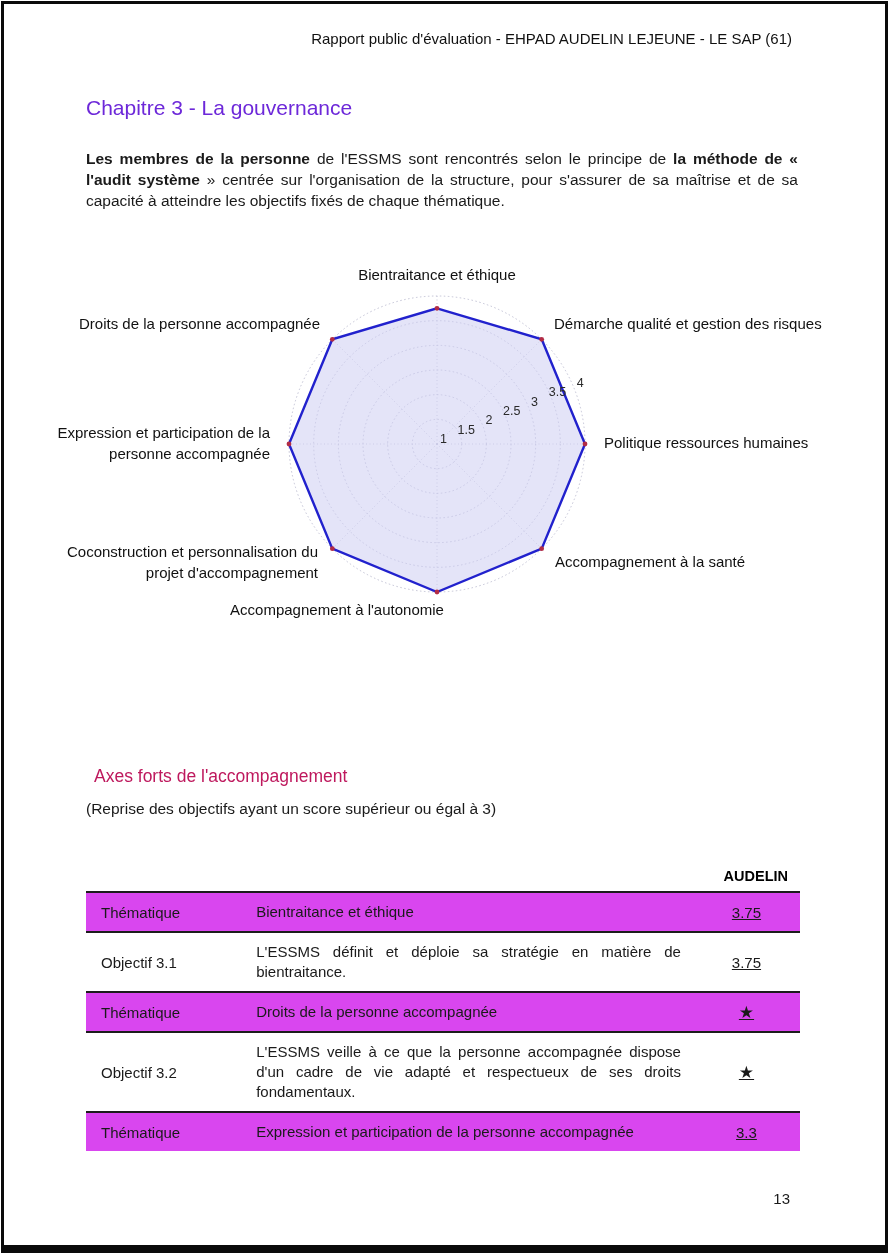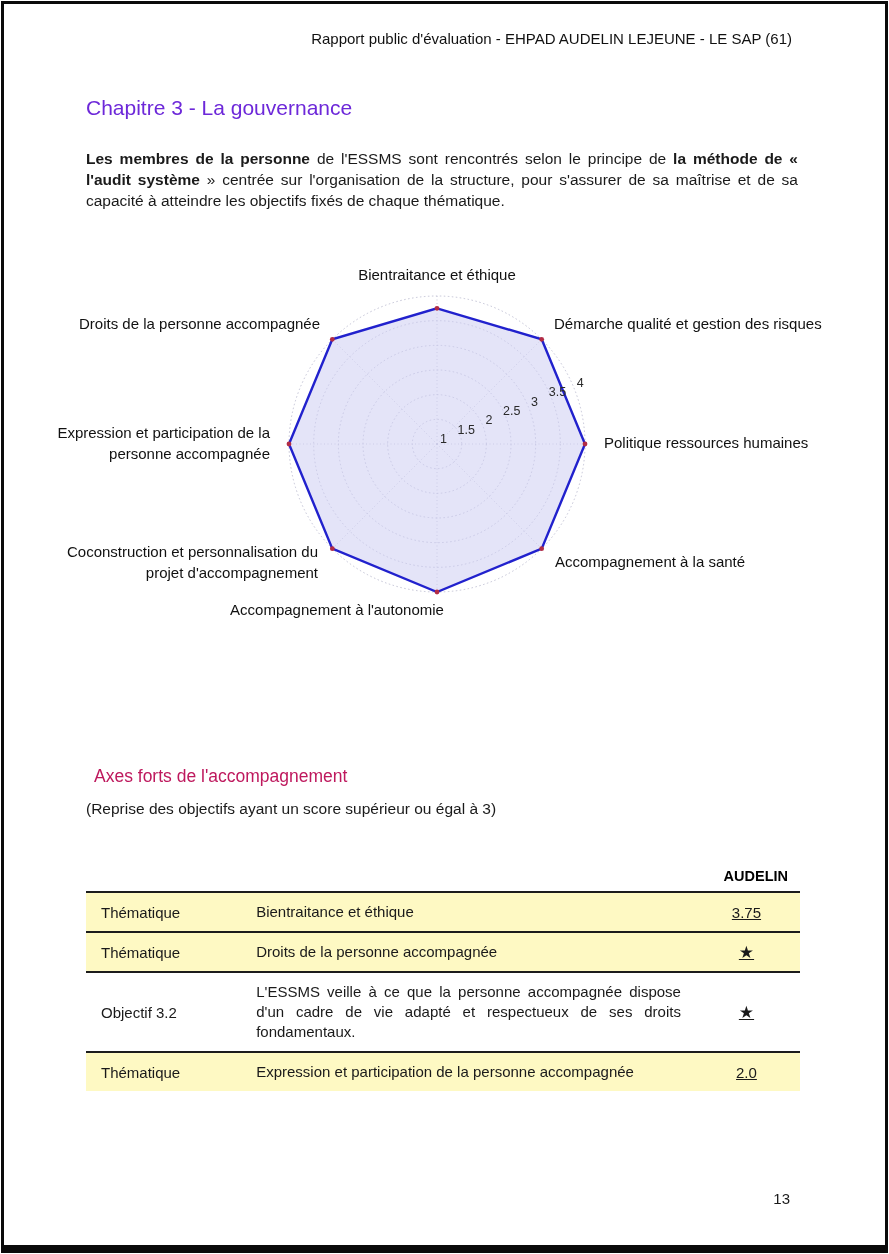--- a/index.html
+++ b/index.html
@@ -11,21 +11,21 @@
   .chapter-title{top:96px;left:86px;font-size:21px;color:#6d28d9;}
   .intro{top:148px;left:86px;width:712px;font-size:15.5px;line-height:21px;text-align:justify;}
   .intro b{font-weight:700;}
   .chart-wrap{top:263px;left:57px;width:780px;height:372px;}
   svg text{font-family:"Liberation Sans","DejaVu Sans",sans-serif;}
   .section-title{top:766px;left:86px;font-size:17.5px;color:#be185d;margin-left:8px;}
   .section-subtitle{top:800px;left:86px;font-size:15.5px;}
   .cotation-header{top:868px;left:86px;width:702px;text-align:right;font-weight:700;font-size:14.5px;color:#000;}
   .cot-table{top:891px;left:86px;width:714px;border-collapse:collapse;font-size:15px;}
   .cot-table td{border-top:2px solid #1c1c1c;vertical-align:middle;}
-  .cot-table tr.thematique td{background:#fef9c3;height:36px;}
+  .cot-table tr.thematique td{background:#d946ef;height:36px;}
   .cot-table tr.objectif td{background:#ffffff;padding-top:9px;padding-bottom:9px;}
   .cot-table td.c1{width:158px;padding-left:15px;}
   .cot-table td.c2{width:446px;padding-right:12px;line-height:20px;}
   .cot-table tr.objectif td.c2{text-align:justify;}
   .cot-table td.c3{width:110px;text-align:center;text-decoration:underline;}
   .star{font-size:17px;}
   .page-number{top:1190px;left:86px;width:704px;text-align:right;font-size:15px;}
 </style>
 </head>
 <body>
@@ -88,31 +88,36 @@
 
 <div class="abs cotation-header">AUDELIN</div>
 
 <table class="abs cot-table">
   <tbody id="cot-tbody">
       <tr class="thematique">
         <td class="c1">Thématique</td>
         <td class="c2">Bientraitance et éthique</td>
         <td class="c3">3.75</td>
       </tr>
+      <tr class="objectif">
+        <td class="c1">Objectif 3.1</td>
+        <td class="c2">L'ESSMS définit et déploie sa stratégie en matière de bientraitance.</td>
+        <td class="c3">3.75</td>
+      </tr>
       <tr class="thematique">
         <td class="c1">Thématique</td>
         <td class="c2">Droits de la personne accompagnée</td>
         <td class="c3"><span class="star">★</span></td>
       </tr>
       <tr class="objectif">
         <td class="c1">Objectif 3.2</td>
         <td class="c2">L'ESSMS veille à ce que la personne accompagnée dispose d'un cadre de vie adapté et respectueux de ses droits fondamentaux.</td>
         <td class="c3"><span class="star">★</span></td>
       </tr>
       <tr class="thematique">
         <td class="c1">Thématique</td>
         <td class="c2">Expression et participation de la personne accompagnée</td>
-        <td class="c3">2.0</td>
+        <td class="c3">3.3</td>
       </tr>
     </tbody>
 </table>
 
 <div class="abs page-number">13</div>
 
 </body></html>

